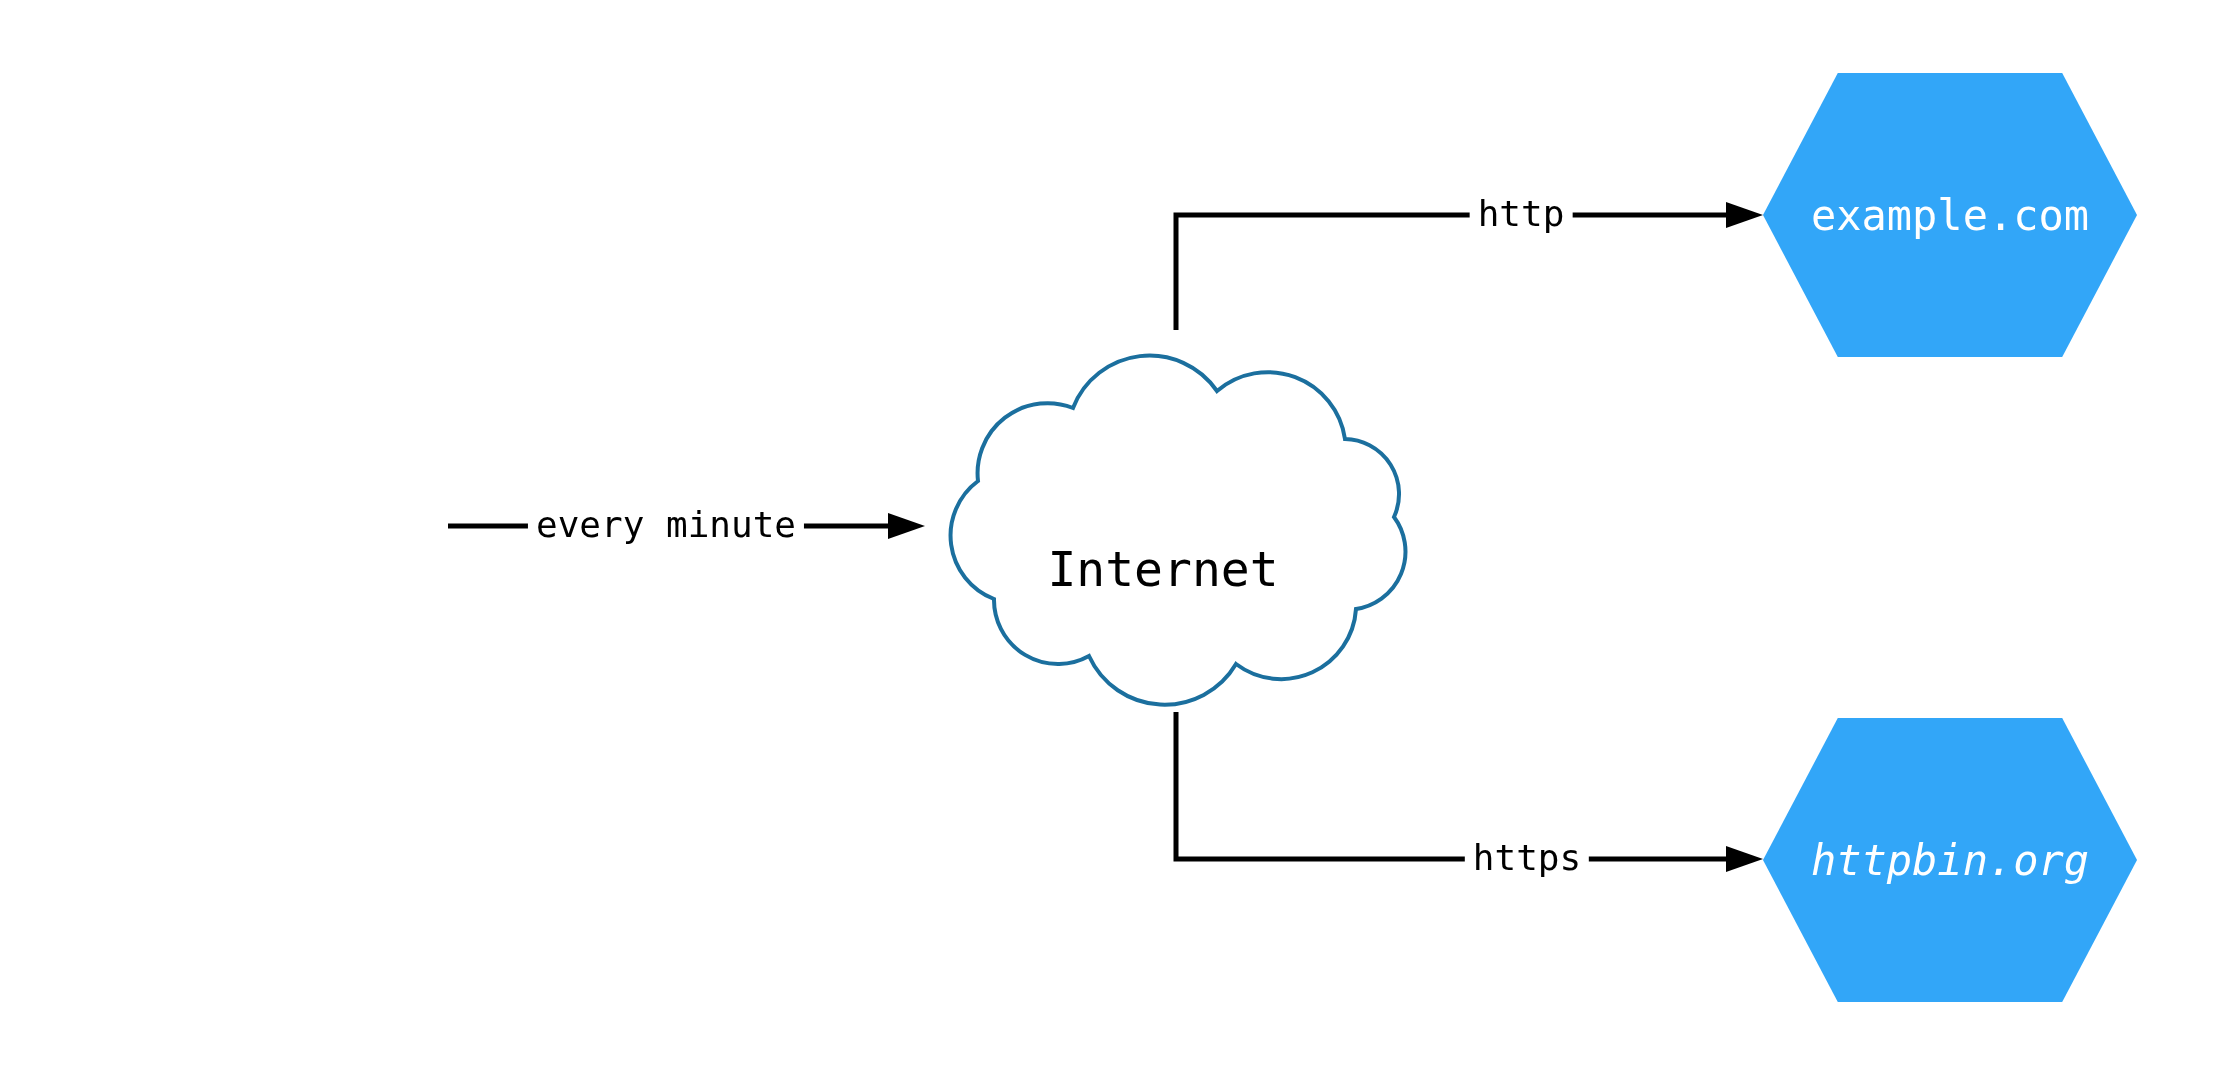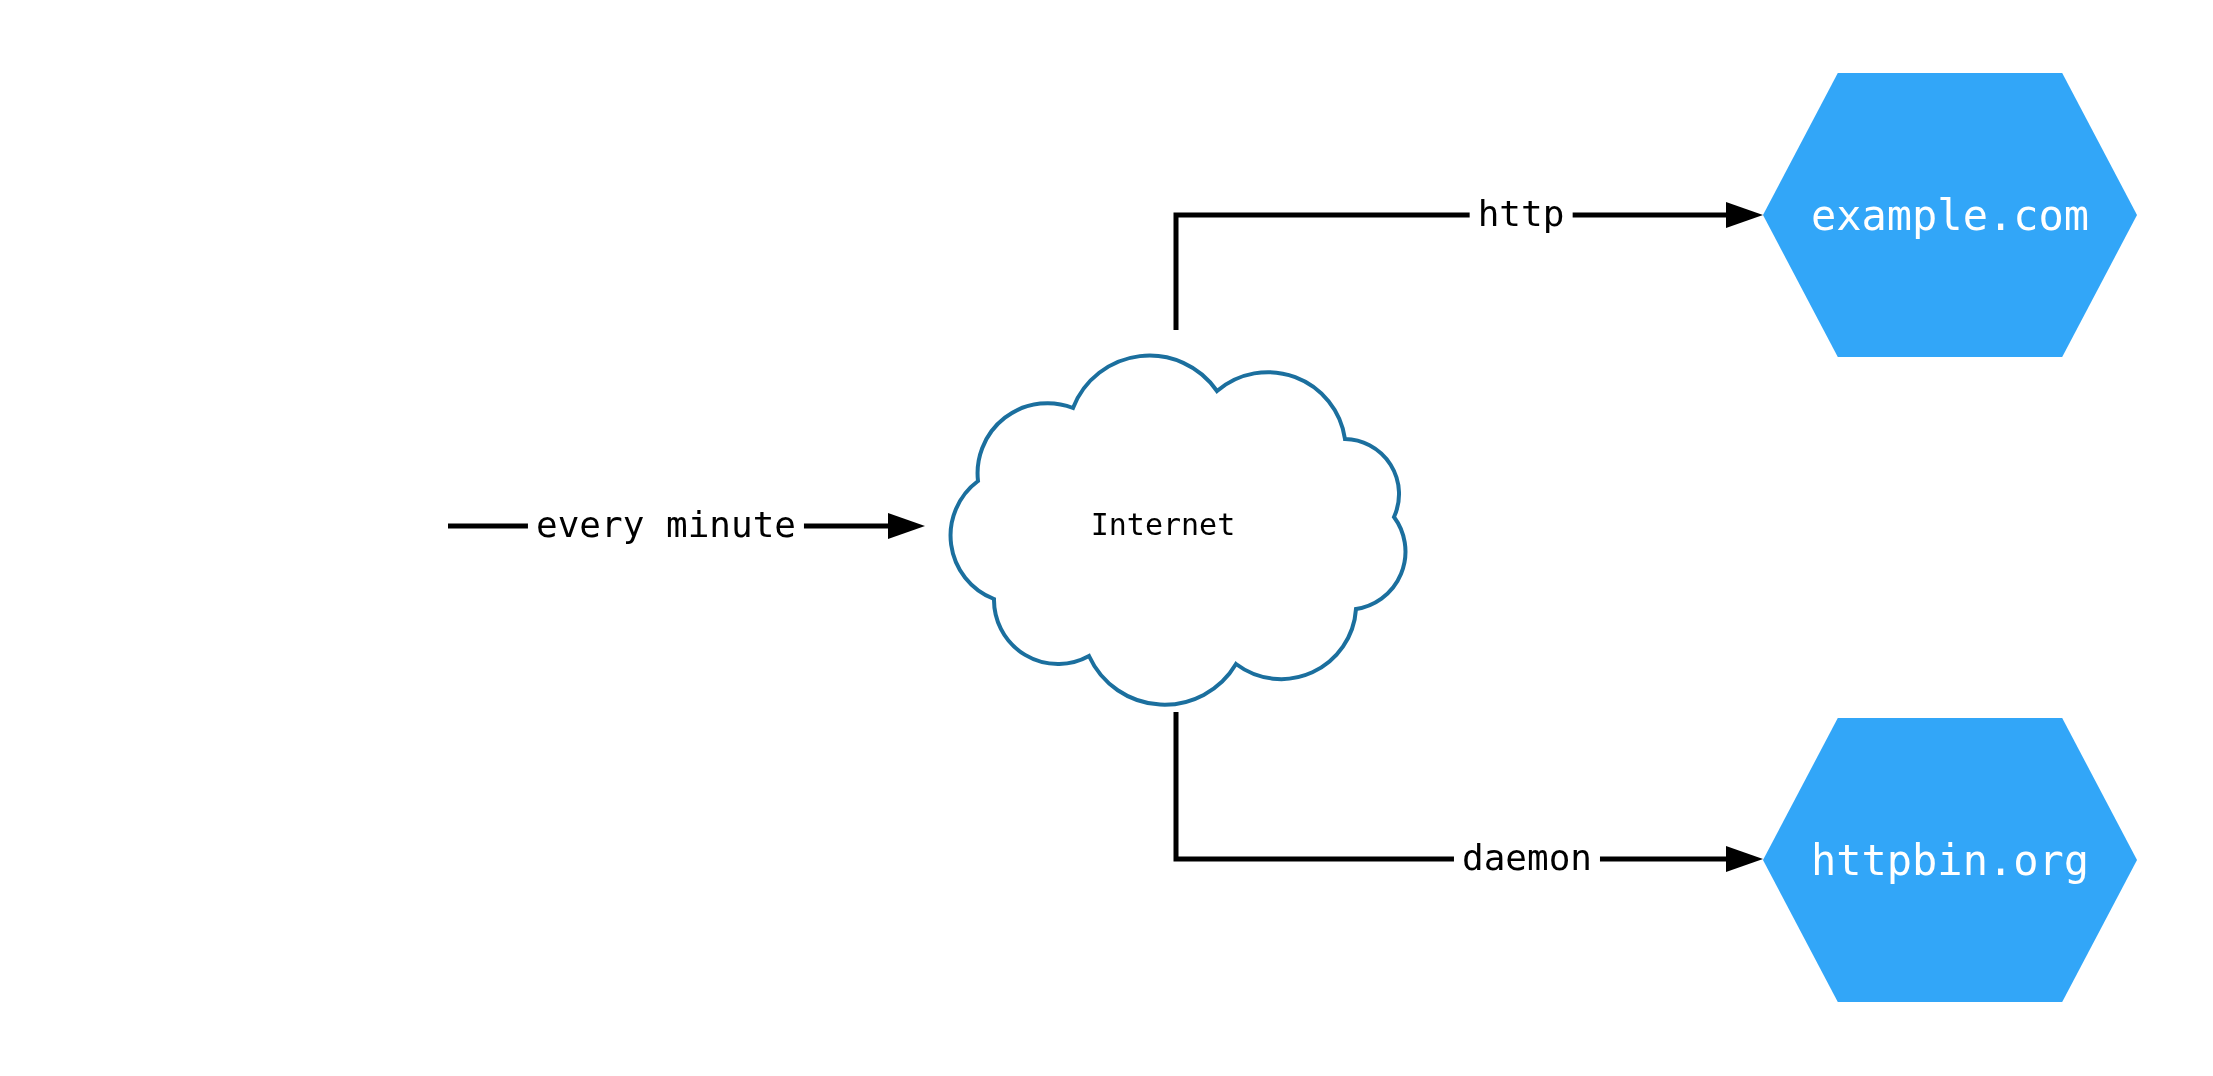--- a/index.html
+++ b/index.html
@@ -53,23 +53,24 @@
   .hex-label {
     font-size: 42px;
     line-height: 47px;
     color: var(--node_text);
     text-align: center;
     white-space: nowrap;
   }
   .cloud-label {
     position: absolute;
     transform: translate(-50%, -50%);
-    font-size: 30px;
+    font-size: 48px;
     color: #000000;
     white-space: nowrap;
+    margin-top: 45px;
   }
   .edge-label {
     position: absolute;
     transform: translate(-50%, -50%);
     background: var(--background);
     padding: 0 8px;
     font-size: 36px;
     color: var(--edge);
     white-space: nowrap;
   }
@@ -101,25 +102,25 @@
 
     <path class="edge-line" d="M 1176 712 L 1176 859 L 1730 859"></path>
     <polygon class="arrow-head" points="1763,859 1726,846 1726,872"></polygon>
   </svg>
 
 
   <div class="hex" style="left:1763px; top:73px; width:374px; height:284px;">
     <div class="hex-label">example.com</div>
   </div>
 
-  <div class="hex" style="left:1763px; top:718px; width:374px; height:284px;">
+  <div class="hex" style="left:1763px; top:718px; width:374px; height:284px;font-style:italic;">
     <div class="hex-label">httpbin.org</div>
   </div>
 
   <div class="cloud-label" style="left:1163px; top:524px;">Internet</div>
 
   <div class="edge-label" style="left:666px; top:524px;">every minute</div>
 
   <div class="edge-label" style="left:1521px; top:213px;">http</div>
 
-  <div class="edge-label" style="left:1527px; top:857px;">daemon</div>
+  <div class="edge-label" style="left:1527px; top:857px;">https</div>
 
 </div>
 
 </body></html>

